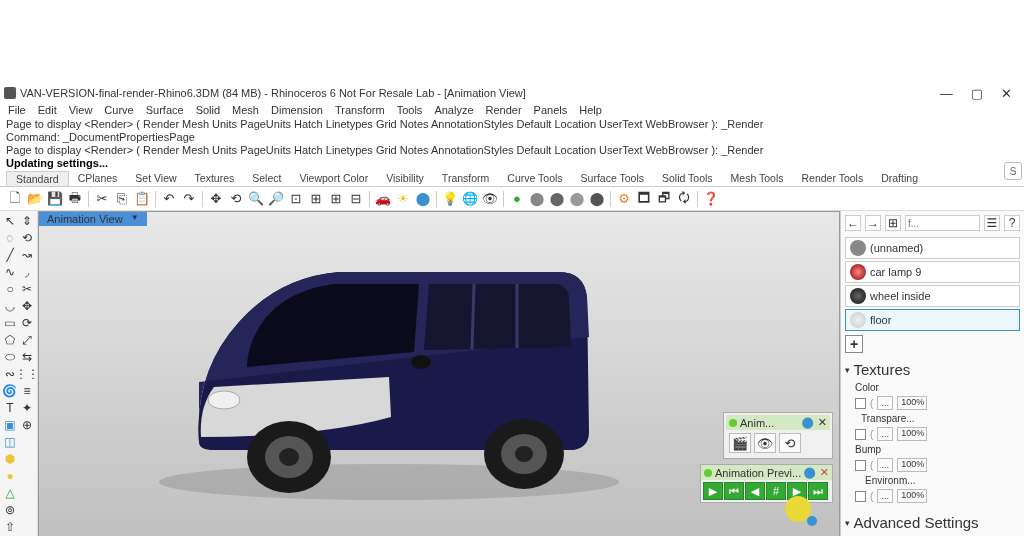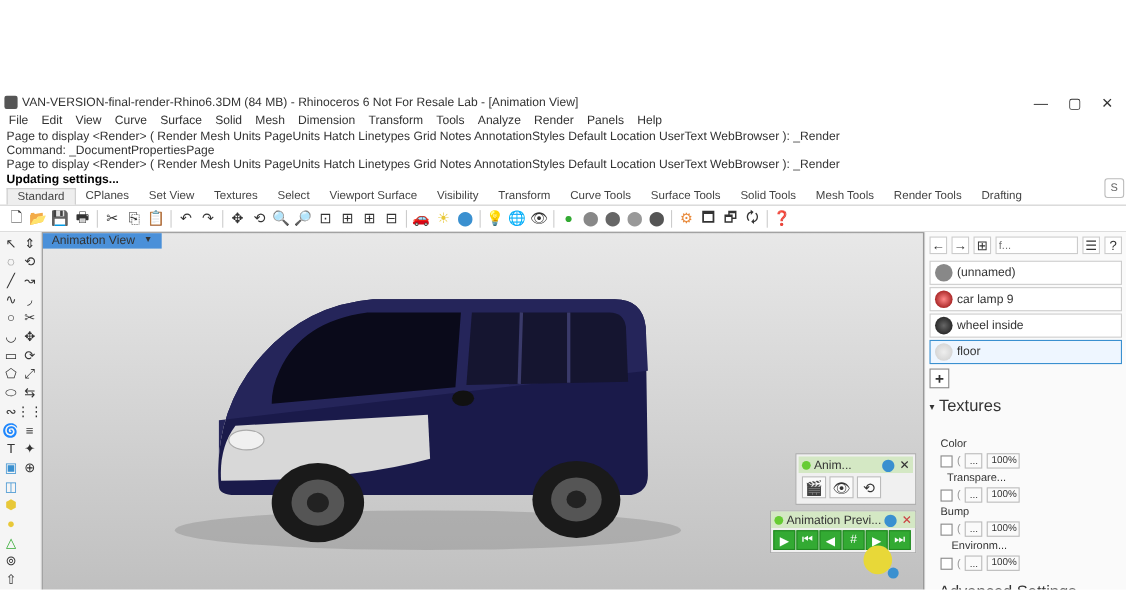--- a/index.html
+++ b/index.html
@@ -96,21 +96,21 @@
   <div>Page to display &lt;Render&gt; ( Render  Mesh  Units  PageUnits  Hatch  Linetypes  Grid  Notes  AnnotationStyles  Default  Location  UserText  WebBrowser ): _Render</div>
   <div class="bold">Updating settings...</div>
 </div>
 
 <div class="tabbar">
   <span class="active-tab">Standard</span>
   <span>CPlanes</span>
   <span>Set View</span>
   <span>Textures</span>
   <span>Select</span>
-  <span>Viewport Surface</span>
+  <span>Viewport Color</span>
   <span>Visibility</span>
   <span>Transform</span>
   <span>Curve Tools</span>
   <span>Surface Tools</span>
   <span>Solid Tools</span>
   <span>Mesh Tools</span>
   <span>Render Tools</span>
   <span>Drafting</span>
 </div>
 
@@ -275,21 +275,21 @@
         <span>wheel inside</span>
       </div>
     <div class="mat-item sel">
         <div class="mat-thumb" style="background:radial-gradient(#eee,#ccc)"></div>
         <span>floor</span>
       </div>
     <div class="mat-add">+</div>
 
     <div class="rp-sec">
       <div class="rp-sec-hdr">Textures</div>
-      <div style="margin-left:10px;font-size:10px;margin-top:20px">Color</div>
+      <div style="margin-left:10px;font-size:10px;margin-top:4px">Color</div>
       <div class="tex-row">
           <div class="cb"></div>
           <span class="paren">(</span>
           <div class="dots">...</div>
           <div class="pct">100%</div>
         </div>
       <div style="margin-left:16px;font-size:10px">Transpare...</div>
       <div class="tex-row">
           <div class="cb"></div>
           <span class="paren">(</span>

